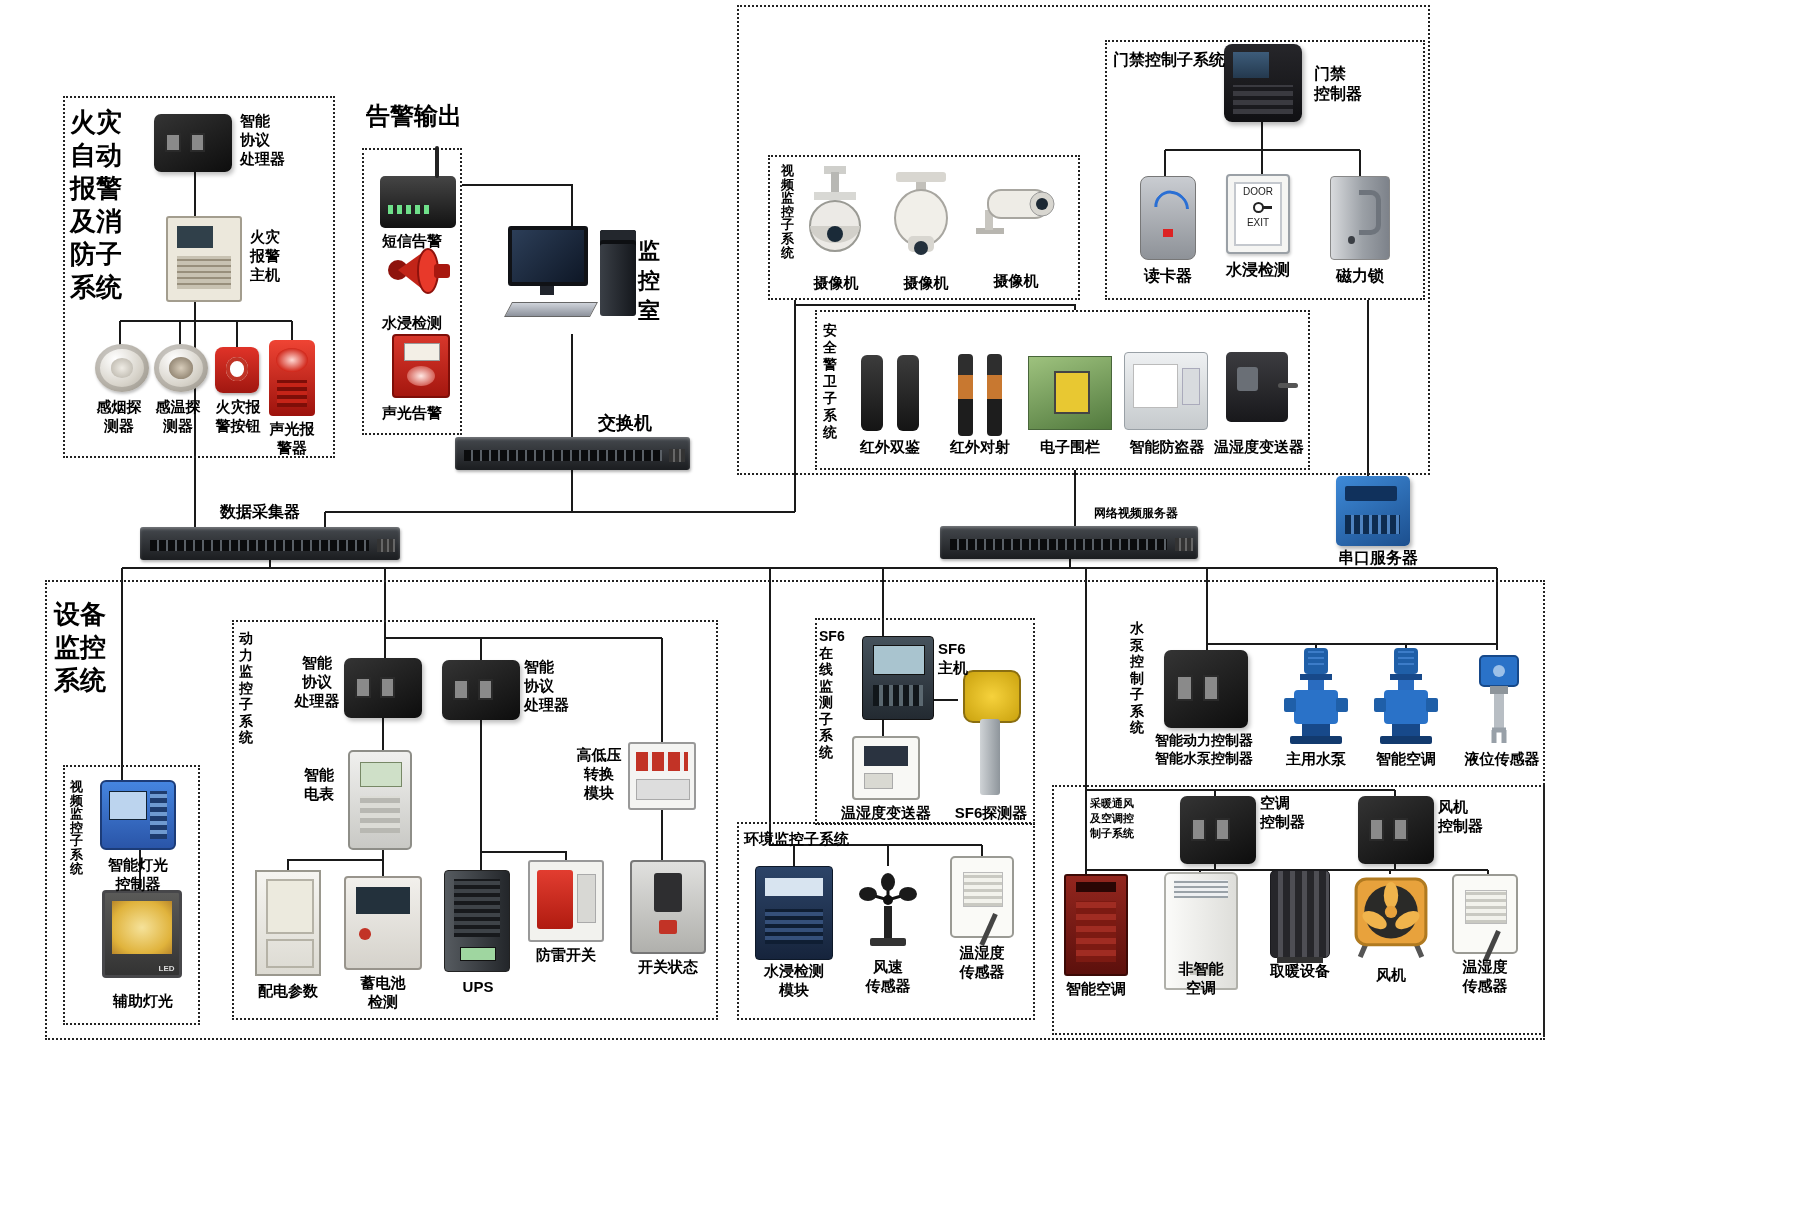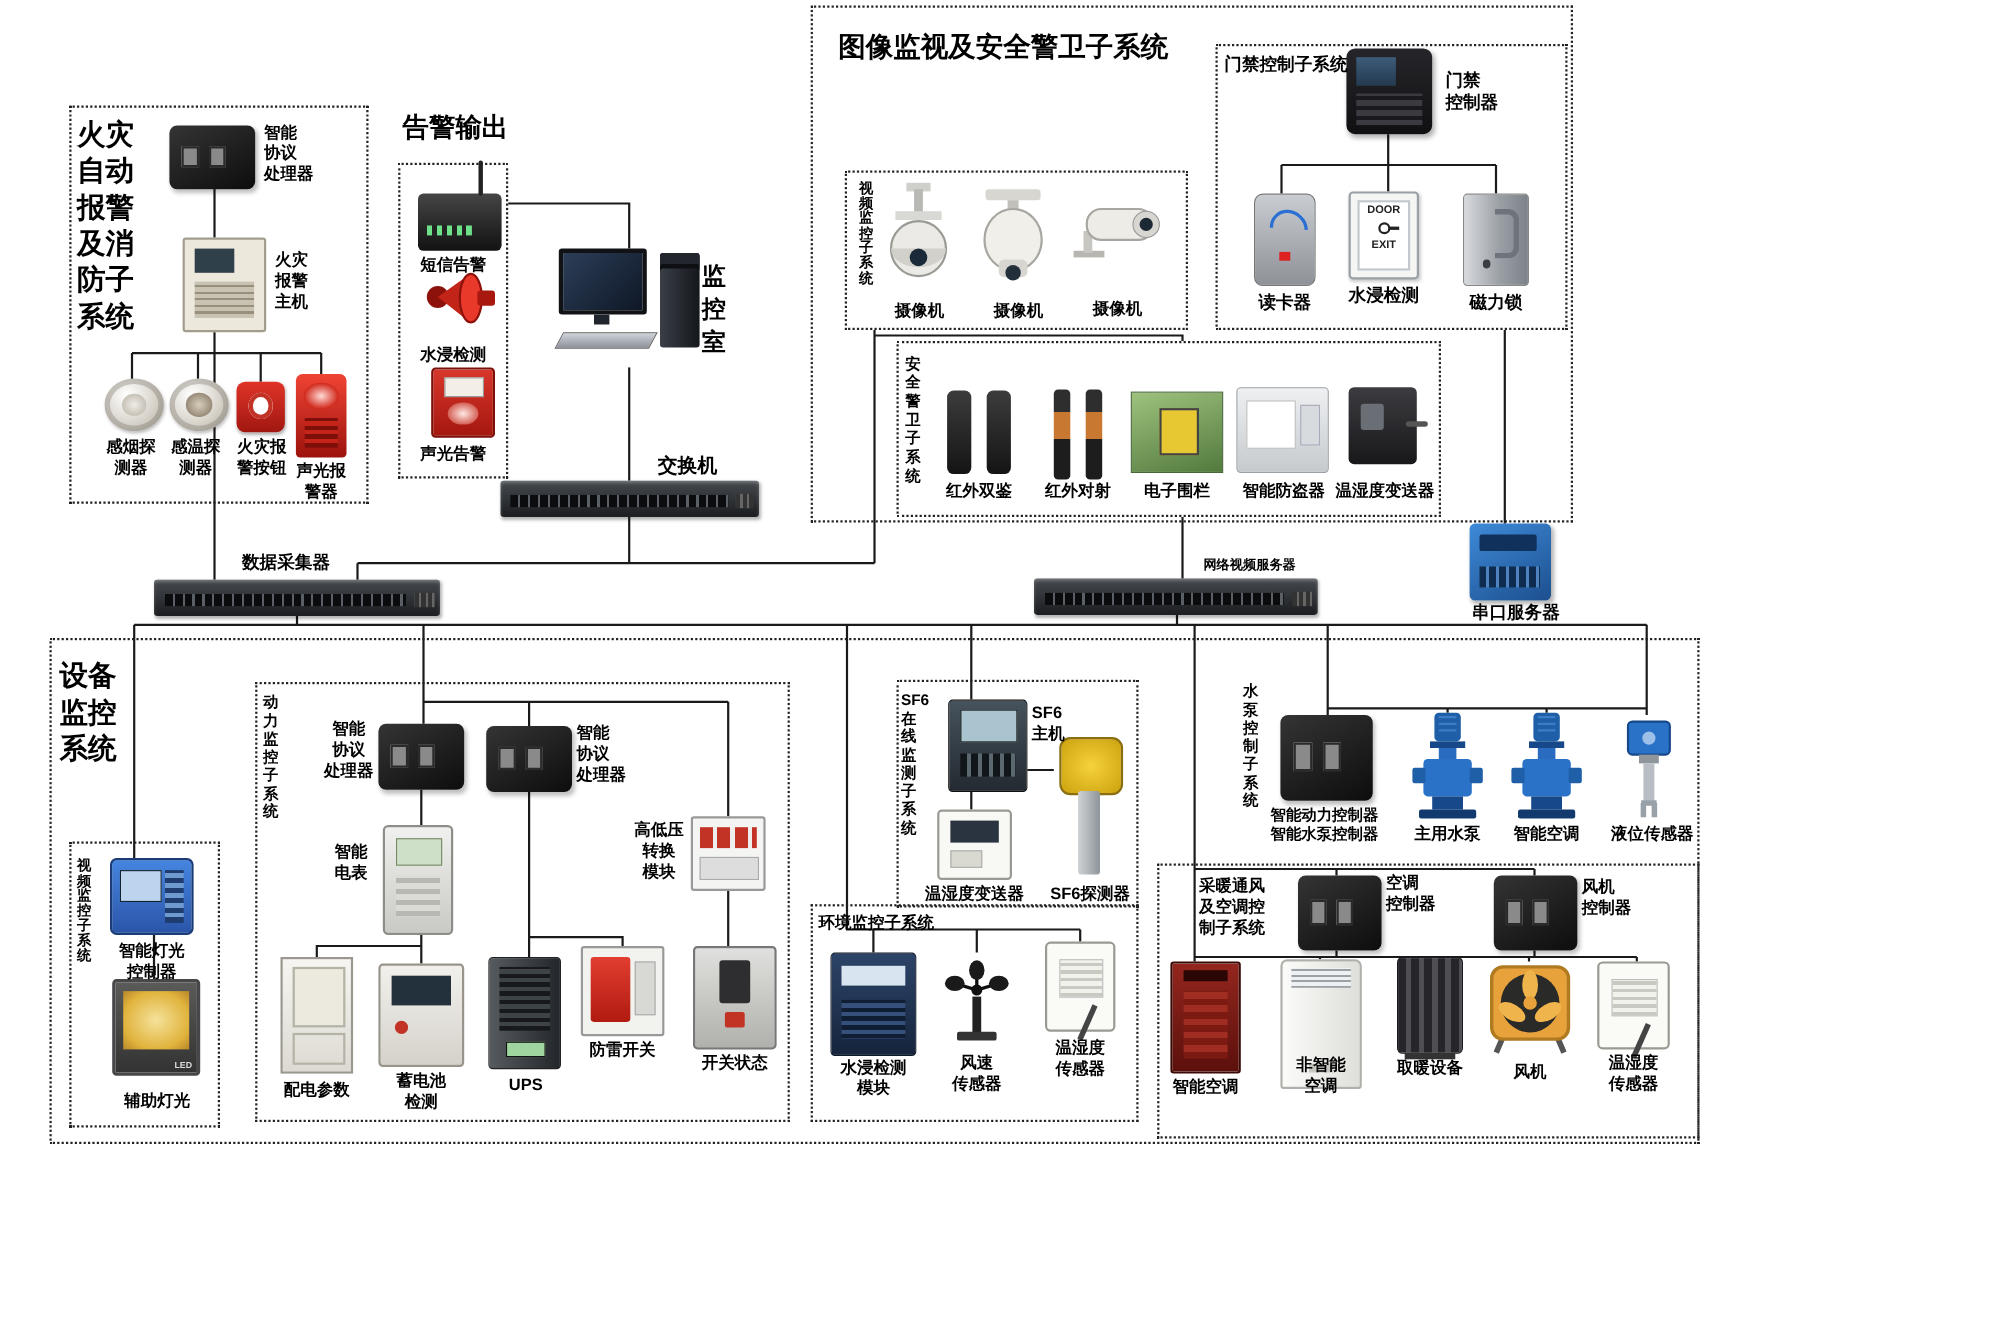--- a/index.html
+++ b/index.html
@@ -54,21 +54,21 @@
 
   .acc{background:linear-gradient(#26262a,#101013);border-radius:8px;box-shadow:2px 3px 5px rgba(0,0,0,.3)}
   .acc::before{content:"";position:absolute;left:12%;top:10%;width:46%;height:34%;background:linear-gradient(#3d5c7a,#24394e)}
   .acc::after{content:"";position:absolute;left:12%;top:52%;width:76%;height:38%;background:repeating-linear-gradient(0deg,#3a3a40 0 5px,#1a1a1e 5px 9px)}
 
   .reader{background:linear-gradient(#c9ccd1,#8e9298);border-radius:8px;border:1px solid #777}
   .reader::before{content:"";position:absolute;left:25%;top:16%;width:50%;height:36%;border-radius:50%;border:3px solid #2a6fd4;border-bottom-color:transparent;border-left-color:transparent;transform:rotate(-45deg)}
   .reader::after{content:"";position:absolute;left:40%;top:64%;width:20%;height:9%;background:#d22}
 
   .doorbtn{background:#f5f5f3;border:2px solid #9aa0a6;border-radius:4px;box-shadow:1px 2px 3px rgba(0,0,0,.2)}
-  .doorbtn .inner{position:absolute;left:10%;top:8%;width:80%;height:84%;border:2px solid #c4c8ce;background:#fff;text-align:center;font-weight:bold;font-size:10px;line-height:1.6;color:#222}
+  .doorbtn .inner{position:absolute;left:10%;top:8%;width:80%;height:84%;border:2px solid #c4c8ce;background:#fff;text-align:center;font-weight:normal;font-size:10px;line-height:1.6;color:#222}
   .keyicon{display:block;width:11px;height:11px;border:2px solid #222;border-radius:50%;margin:2px auto;position:relative}
   .keyicon::after{content:"";position:absolute;left:8px;top:2px;width:9px;height:3px;background:#222}
 
   .maglock{background:linear-gradient(90deg,#d8dadd,#9ba0a6 55%,#7d828a);border-radius:4px;border:1px solid #888}
   .maglock::before{content:"";position:absolute;left:30%;top:72%;width:12%;height:10%;background:#3a3e44;border-radius:50%}
   .maglock::after{content:"";position:absolute;left:48%;top:16%;width:30%;height:42%;border:5px solid #6e747c;border-left:none;border-radius:0 10px 10px 0}
 
   .irpair::before,.irpair::after{content:"";position:absolute;top:6%;width:32%;height:88%;border-radius:6px;background:linear-gradient(#3c3c3c,#141414)}
   .irpair::before{left:8%}.irpair::after{right:8%}
 
@@ -203,21 +203,20 @@
   <div class="dbox" style="left:737px;top:822px;width:298px;height:198px"></div>
   <div class="dbox" style="left:1052px;top:785px;width:493px;height:250px"></div>
 
   <div class="vt" style="left:70px;top:106px;width:58px;font-size:26px;line-height:33px">火灾
 自动
 报警
 及消
 防子
 系统</div>
   <div class="vt" style="left:366px;top:100px;width:120px;font-size:24px">告警输出</div>
-  <div class="vt" style="left:762px;top:26px;width:340px;font-size:25px">图像监视及安全警卫子系统</div>
   <div class="vt" style="left:638px;top:236px;width:28px;font-size:22px;line-height:30px">监
 控
 室</div>
   <div class="vt" style="left:54px;top:598px;width:58px;font-size:26px;line-height:33px">设备
 监控
 系统</div>
 
   <div class="d proc" style="left:154px;top:114px;width:78px;height:58px"></div>
   <div class="lbl tl" style="left:240px;top:112px;width:54px">智能
 协议
@@ -451,21 +450,21 @@
   <div class="lbl" style="left:1374px;top:750px;width:64px">智能空调</div>
   <svg class="svgd" style="left:1468px;top:650px" width="62" height="96" viewBox="0 0 62 96">
     <rect x="12" y="6" width="38" height="30" rx="4" fill="#2a72c8" stroke="#17498a" stroke-width="2"></rect>
     <circle cx="31" cy="21" r="6" fill="#9cc0e8"></circle>
     <rect x="22" y="36" width="18" height="8" fill="#8e959b"></rect>
       <rect x="26" y="44" width="10" height="34" fill="#b8bec4"></rect>
     <path d="M24 80 h14 M26 80 v13 M36 80 v13" stroke="#98a0a8" stroke-width="5" fill="none"></path>
   </svg>
   <div class="lbl" style="left:1462px;top:750px;width:80px">液位传感器</div>
 
-  <div class="vt" style="left:1090px;top:796px;width:68px;font-size:15px">采暖通风
+  <div class="vt" style="left:1090px;top:796px;width:68px;font-size:11px">采暖通风
 及空调控
 制子系统</div>
   <div class="d proc" style="left:1180px;top:796px;width:76px;height:68px"></div>
   <div class="lbl tl" style="left:1260px;top:794px;width:50px">空调
 控制器</div>
   <div class="d proc" style="left:1358px;top:796px;width:76px;height:68px"></div>
   <div class="lbl tl" style="left:1438px;top:798px;width:50px">风机
 控制器</div>
   <div class="d smartac" style="left:1064px;top:874px;width:64px;height:102px"></div>
   <div class="lbl" style="left:1062px;top:980px;width:68px">智能空调</div>

